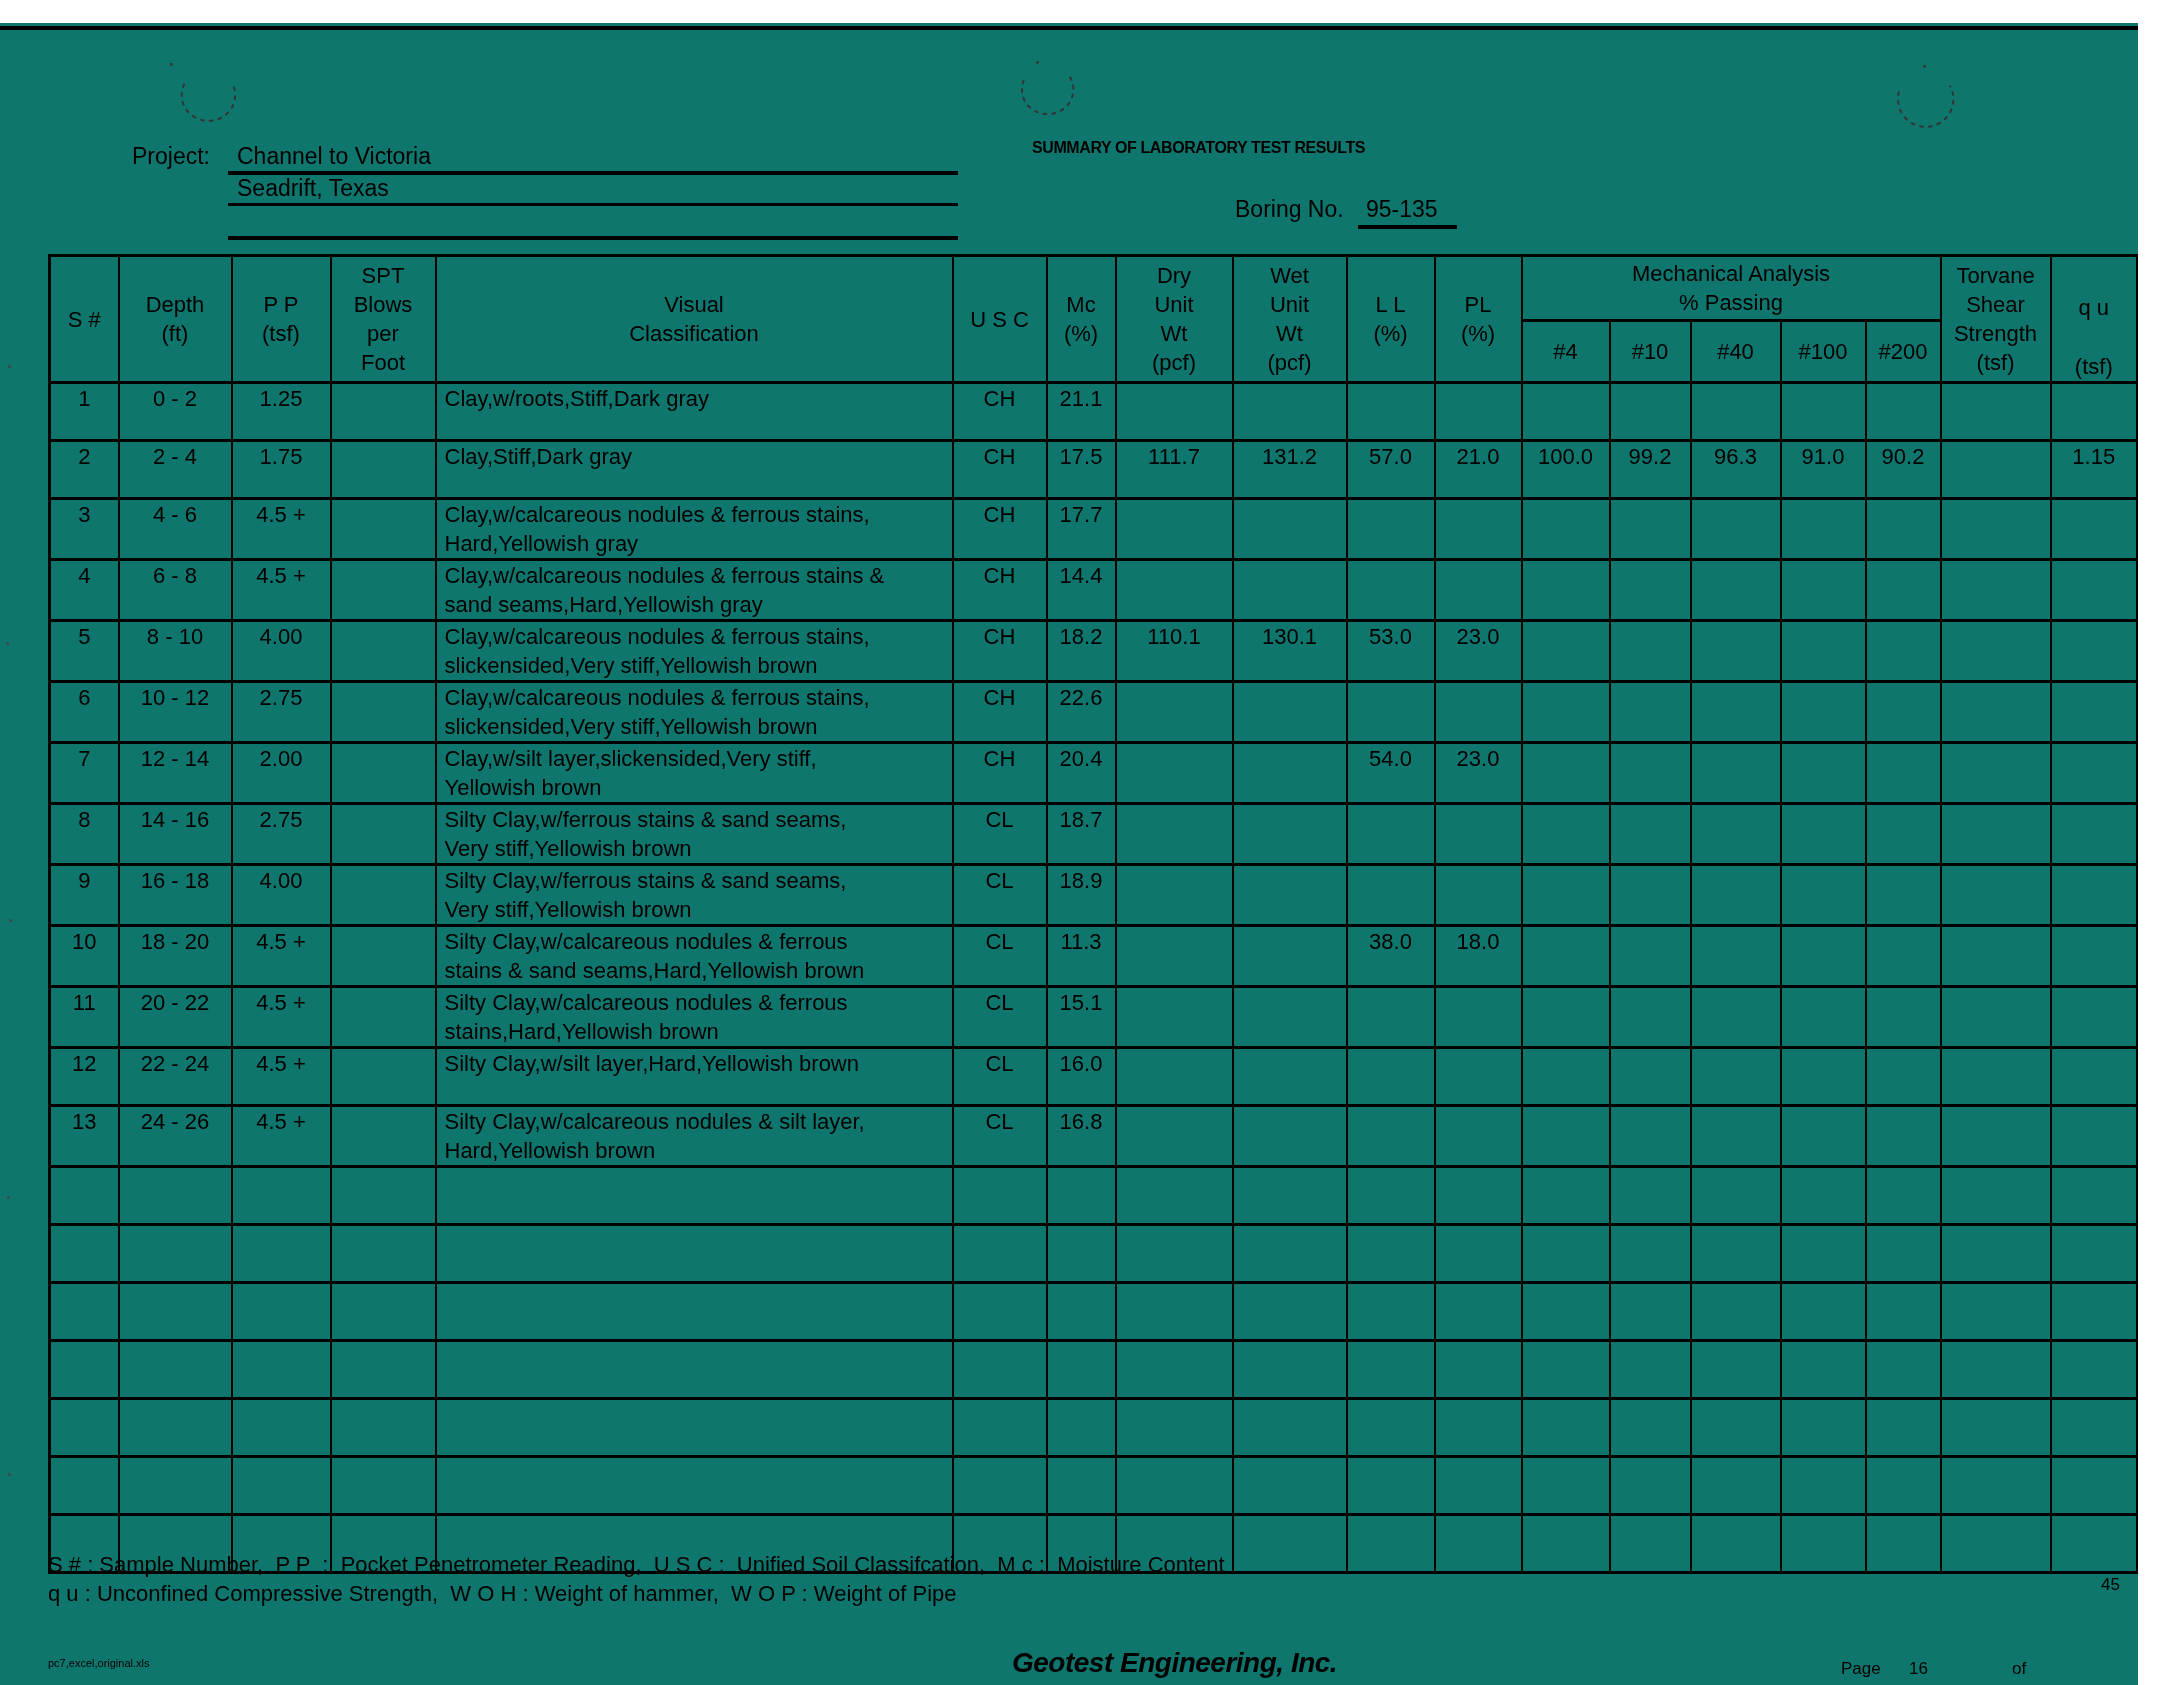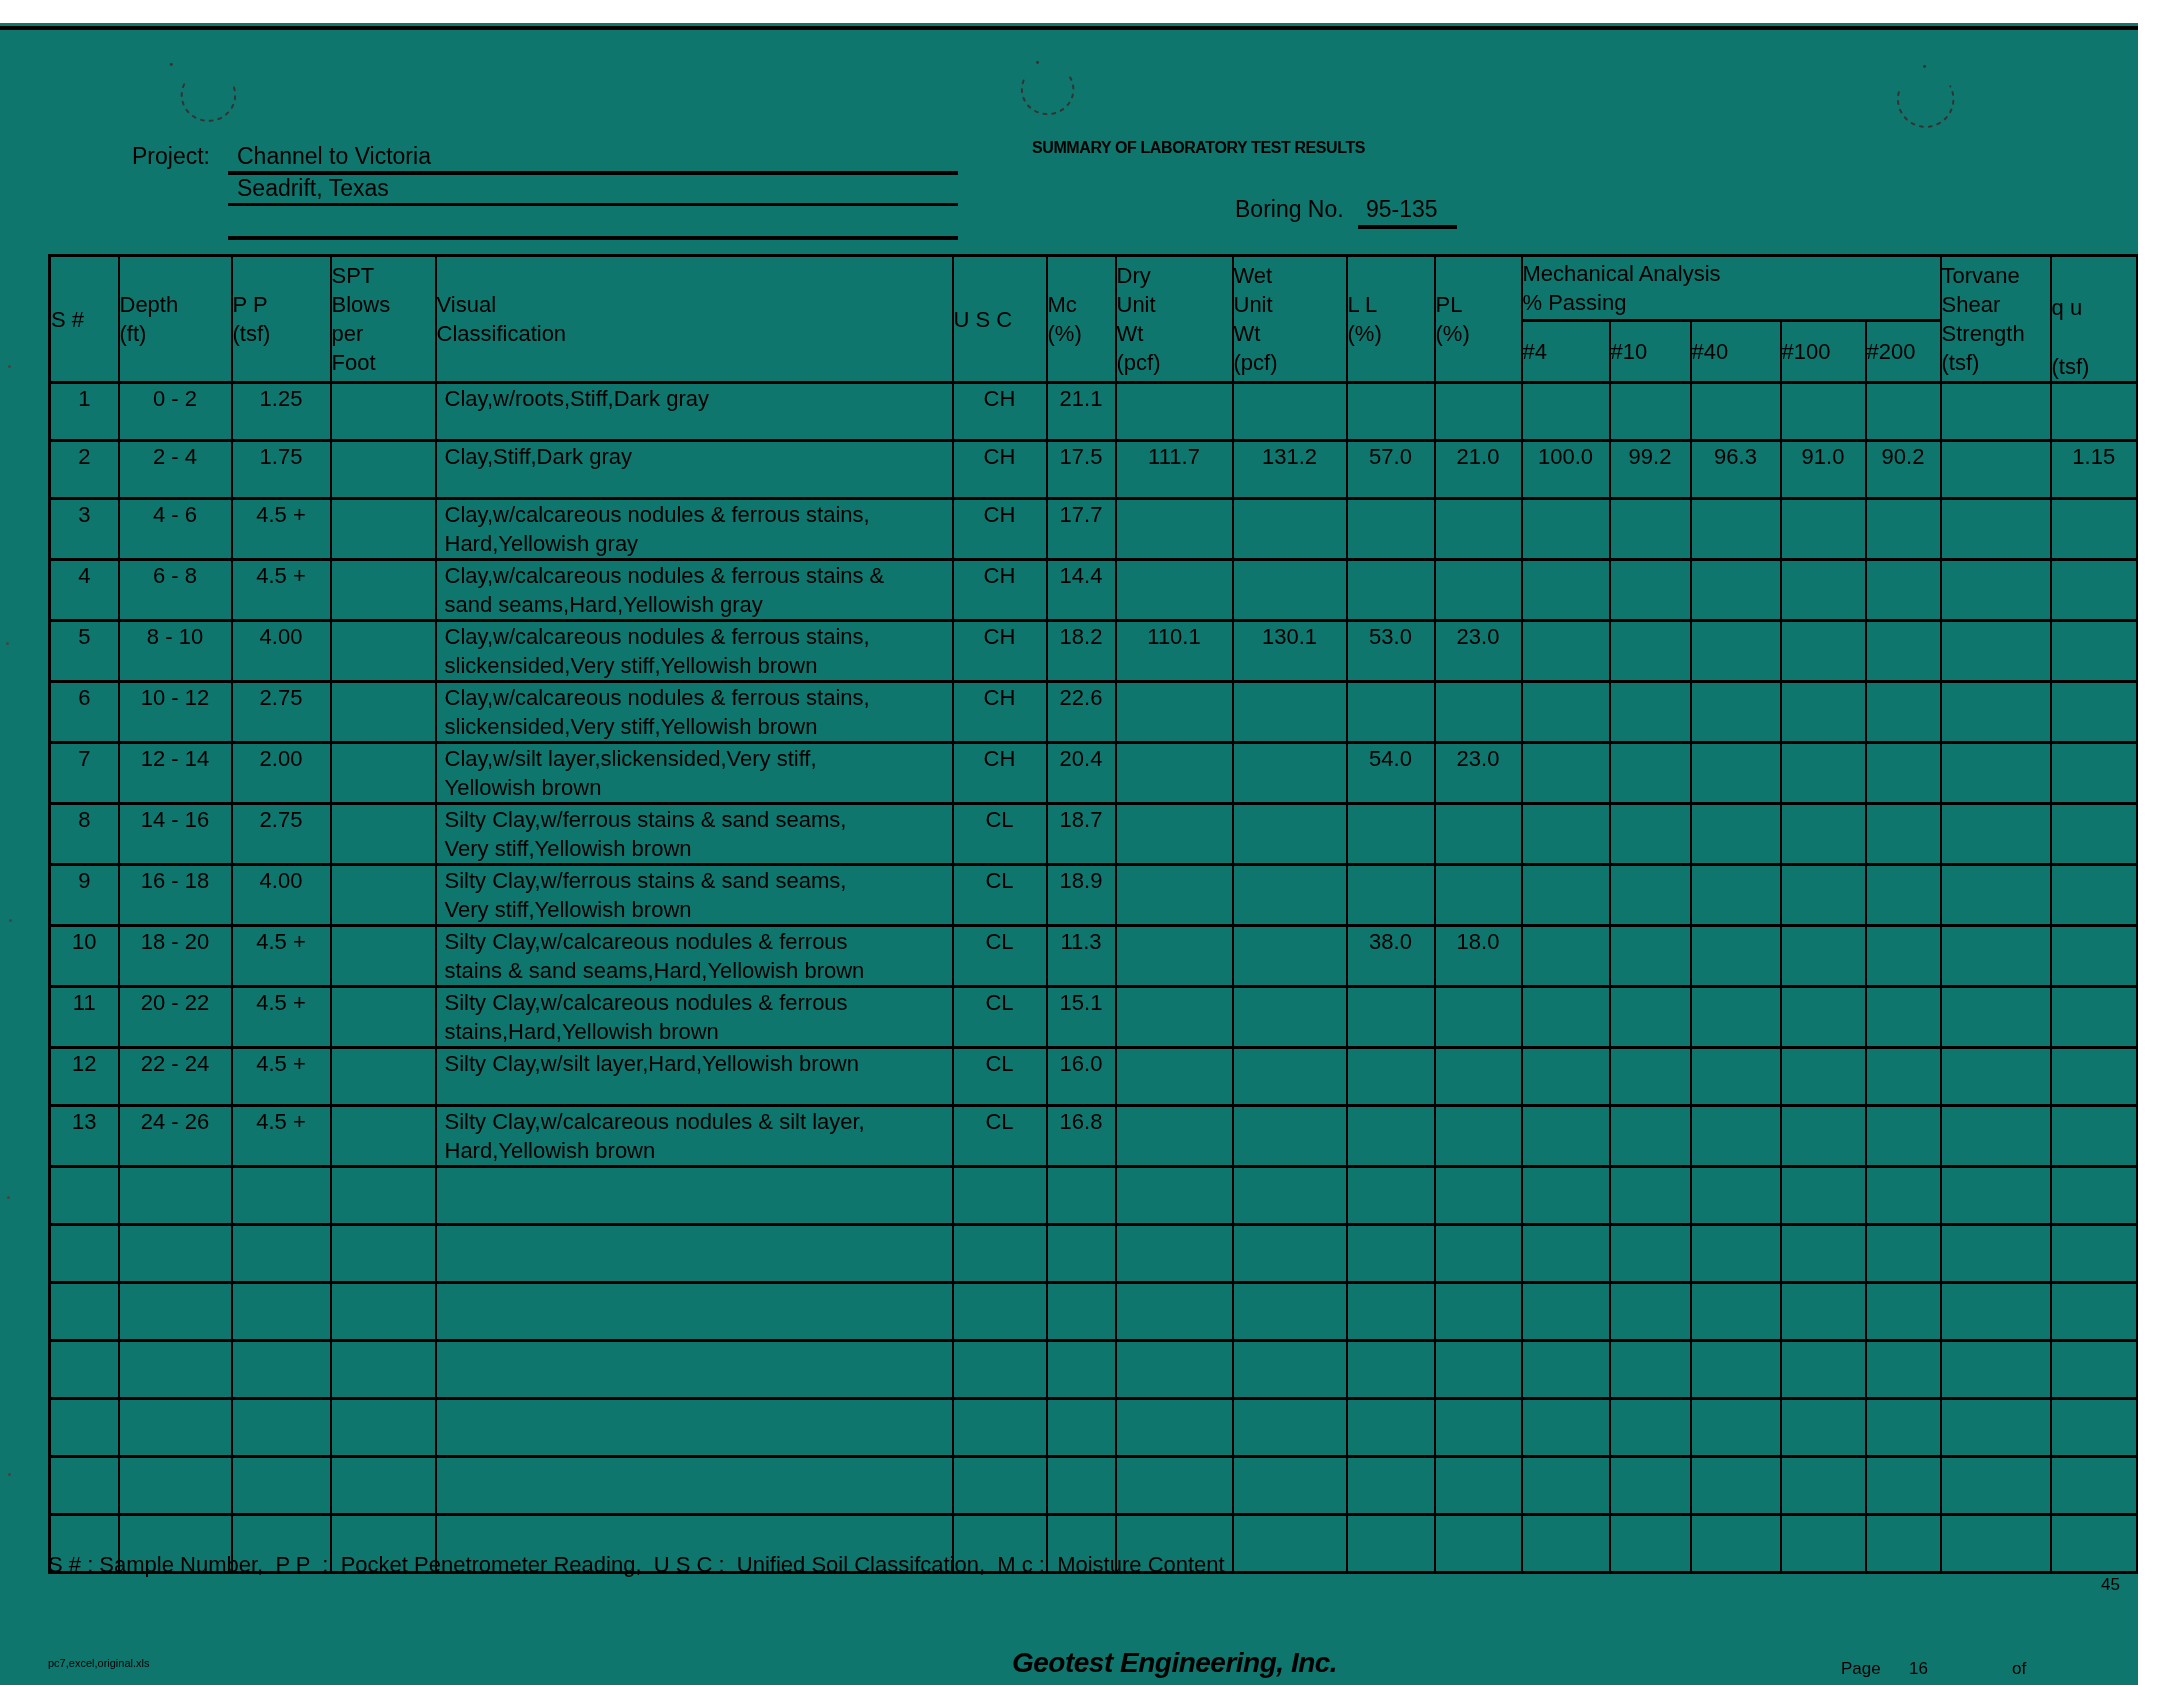--- a/index.html
+++ b/index.html
@@ -25,21 +25,21 @@
   
   table.lab{position:absolute;left:48px;top:231px;width:2089px;
             border-collapse:collapse;table-layout:fixed;
             font-size:22px;line-height:28px;}
   table.lab{border:3px solid #000;}
   table.lab th,table.lab td{border-left:2px solid #000;border-right:2px solid #000;
             border-top:3px solid #000;border-bottom:3px solid #000;
             padding:0;font-weight:normal;overflow:hidden;}
   thead tr.hr1{height:61px;}
   thead tr.hr2{height:59px;}
-  thead th{text-align:left;vertical-align:middle;line-height:29px;}
+  thead th{text-align:center;vertical-align:middle;line-height:29px;}
   thead th.grp{vertical-align:middle;}
   thead th.col-qu-h{vertical-align:top;}
   thead th.col-qu-h .l1{margin-top:36px;}
   thead th.col-qu-h .l2{margin-top:30px;}
   tbody tr{height:58px;}
   tbody td{text-align:center;vertical-align:top;padding-top:4px;line-height:29px;}
   tbody td.col-visual{text-align:left;padding-left:8px;}
   
   .footnote{left:48px;font-size:22px;white-space:pre;}
   .fn1{top:1529px;}
@@ -586,20 +586,21 @@
           <td class="col-s40"></td>
           <td class="col-s100"></td>
           <td class="col-s200"></td>
           <td class="col-tv"></td>
           <td class="col-qu"></td>
         </tr>
       </tbody>
   </table>
 
   <div class="abs footnote fn1">S # : Sample Number,  P P  :  Pocket Penetrometer Reading,  U S C :  Unified Soil Classifcation,  M c :  Moisture Content</div>
+  <div class="abs footnote fn2">q u : Unconfined Compressive Strength,  W O H : Weight of hammer,  W O P : Weight of Pipe</div>
 
   <div class="abs file-ref">pc7,excel,original.xls</div>
   <div class="abs company">Geotest Engineering, Inc.</div>
   <div class="abs pg pg-label">Page</div>
   <div class="abs pg pg-num">16</div>
   <div class="abs uline u-pgnum"></div>
   <div class="abs pg pg-of">of</div>
   <div class="abs pg pg-total">45</div>
   <div class="abs uline u-pgtotal"></div>
 

